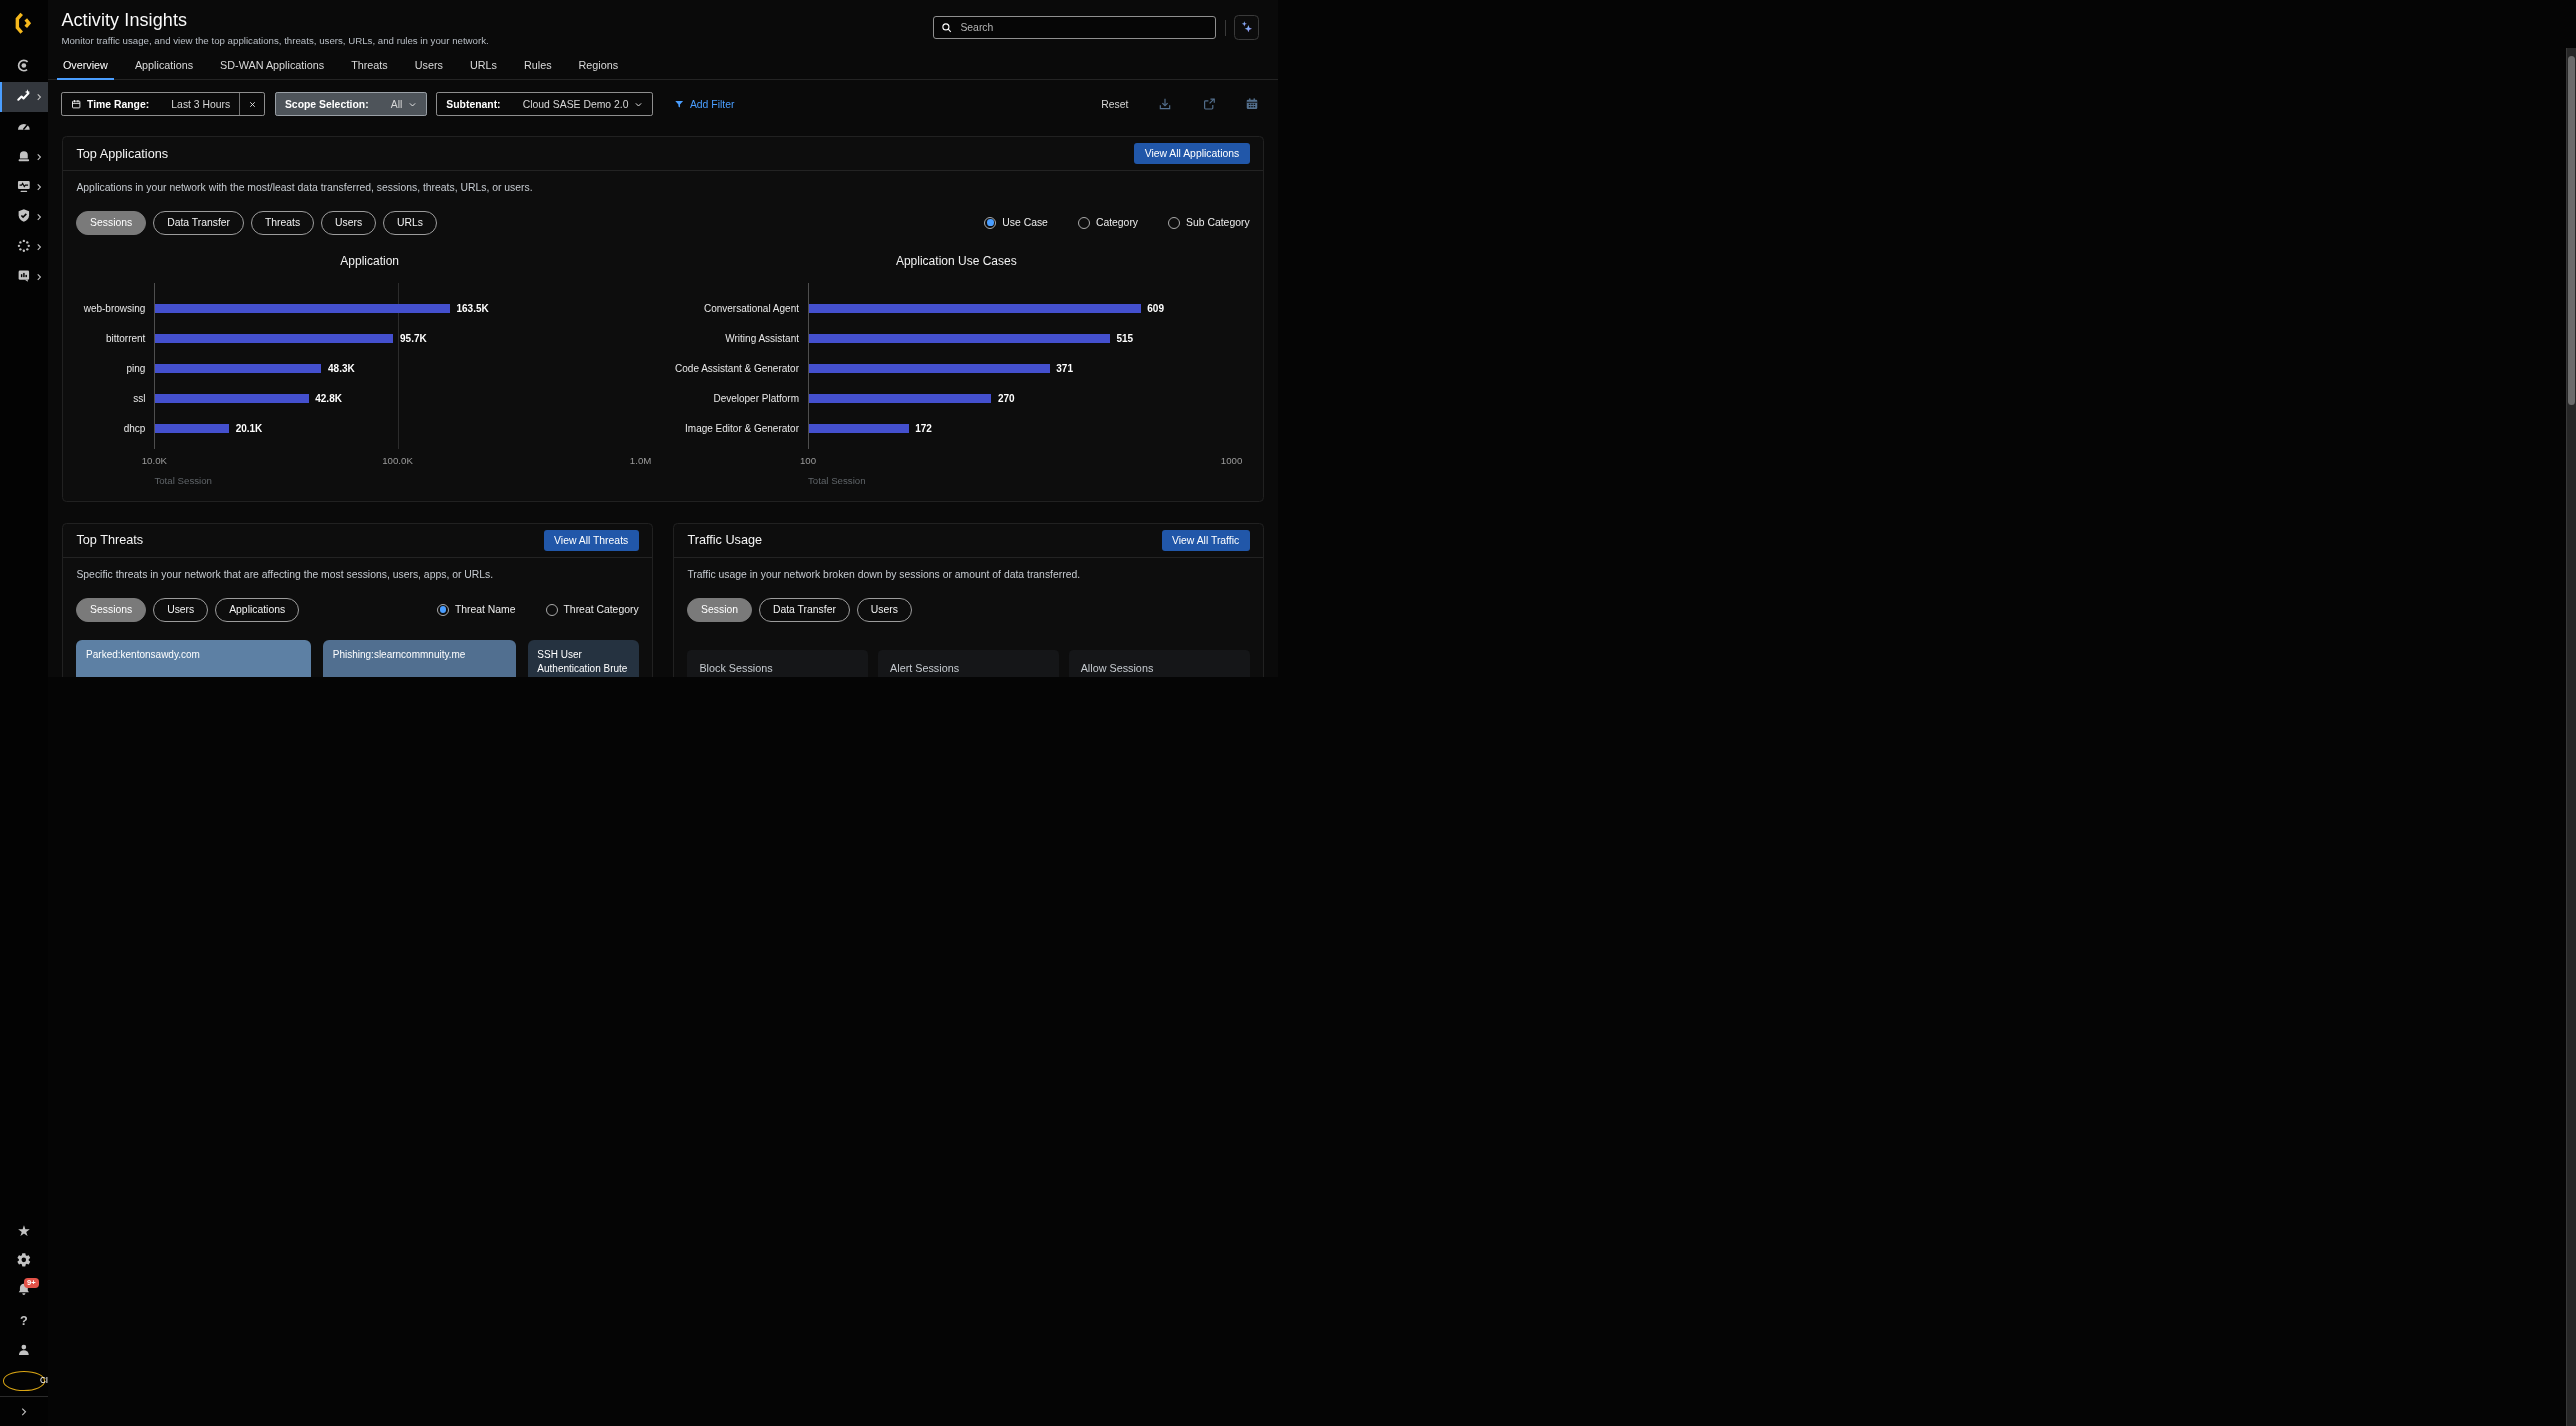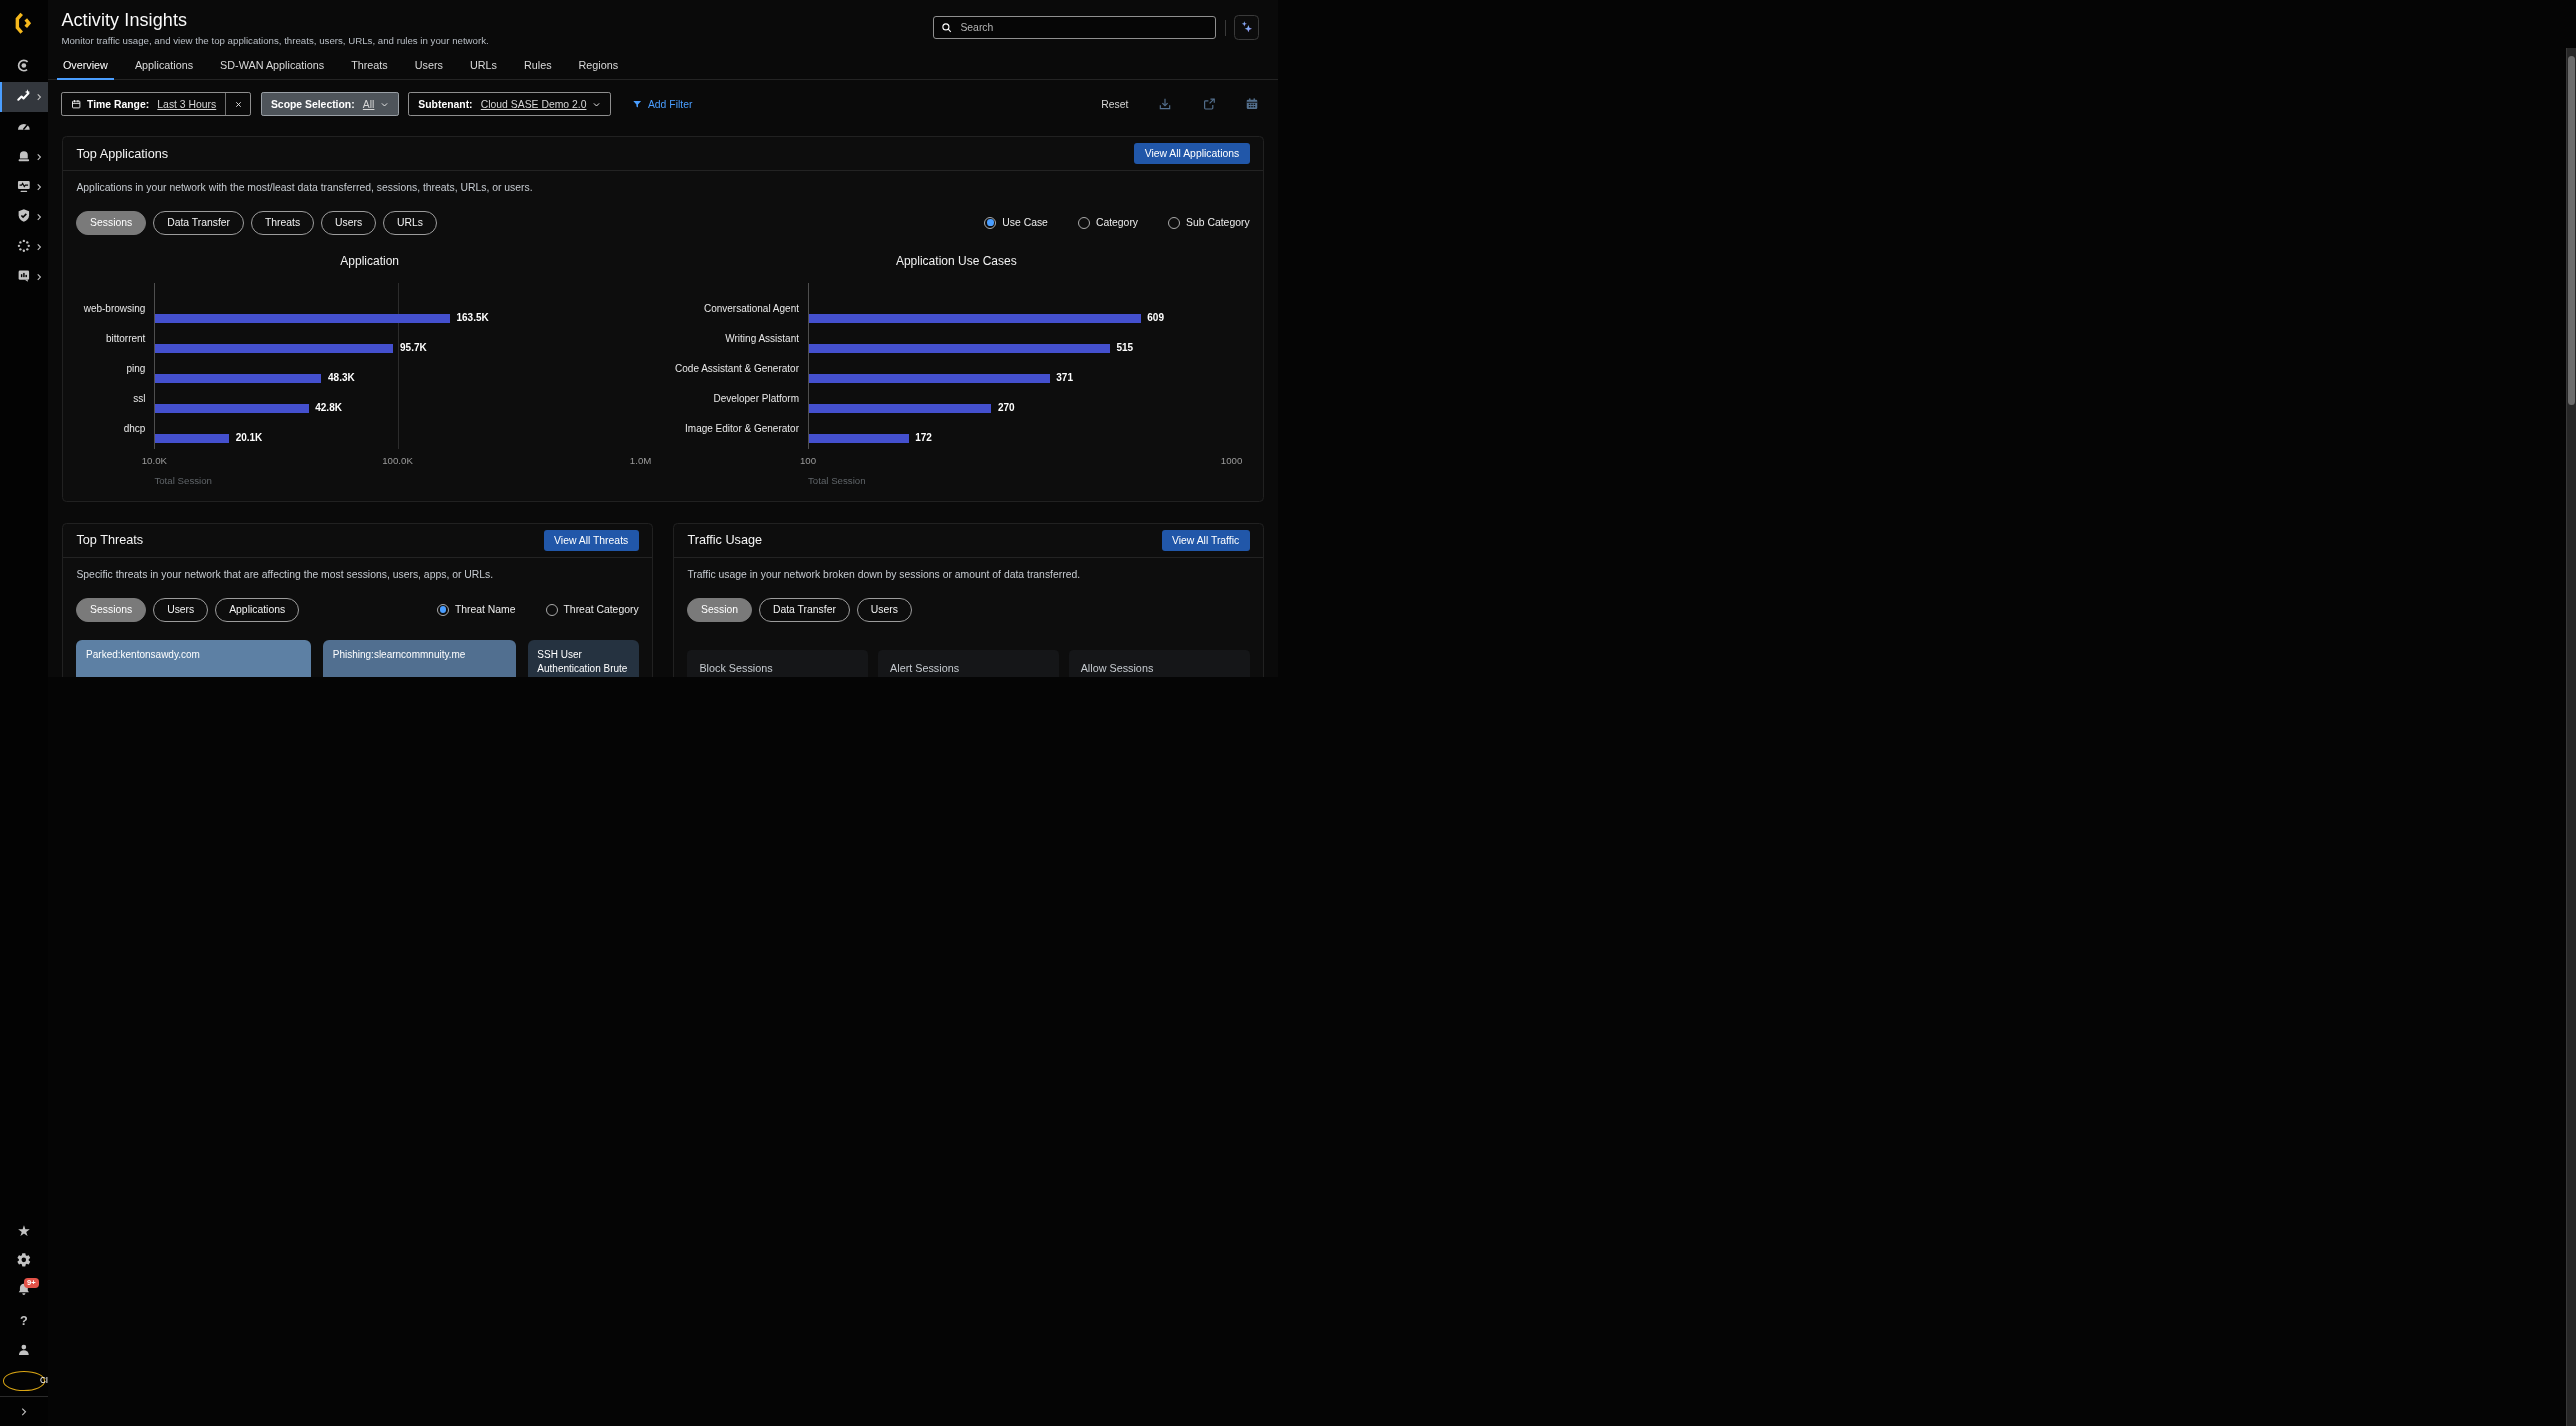--- a/index.html
+++ b/index.html
@@ -49,21 +49,21 @@
   .tab{padding:0 1.5px 8.2px;font-size:10.8px;color:#dadada;position:relative;cursor:pointer;white-space:nowrap;}
   .tab.active{color:#fff;}
   .tab.active::after{content:"";position:absolute;left:-4.5px;right:-4.5px;bottom:-0.7px;height:2.2px;background:#4a9eff;}
 
   .filterbar{display:flex;align-items:center;padding:12px 18.6px 9px 13.4px;gap:9.7px;}
   .fpill{height:24px;border:0.7px solid #8f8f8f;border-radius:2.2px;display:flex;align-items:stretch;
          font-size:10.4px;color:#ececec;background:transparent;cursor:pointer;}
   .fpill .seg{display:flex;align-items:center;gap:5.2px;padding:0 9px;}
   .fpill .xseg{border-left:0.7px solid #707070;padding:0 7.5px;display:flex;align-items:center;}
   .fpill b{font-weight:700;color:#fff;}
-  .fpill .val{color:#d7d7d7;margin-left:3px;text-decoration:underline;}
+  .fpill .val{color:#d7d7d7;margin-left:17px;}
   .fpill.gray{background:#4e545a;border-color:#9aa0a6;}
   .fpill svg{width:9px;height:9px;color:#e8e8e8;}
   .fpill .cal{width:10.4px;height:10.4px;color:#fff;}
   .add-filter{display:flex;align-items:center;gap:5.2px;color:#4a9eff;font-size:10.4px;margin-left:12px;cursor:pointer;}
   .add-filter svg{width:10.4px;height:10.4px;}
   .fspacer{flex:1;}
   .reset{color:#d6d6d6;font-size:10.4px;cursor:pointer;}
   .tool{width:14px;height:14px;color:#54708e;margin-left:20px;cursor:pointer;}
 
   .content{padding:10.4px 14px 0 14px;display:flex;flex-direction:column;gap:21px;}
@@ -89,21 +89,21 @@
   .charts{display:flex;margin-top:19.4px;}
   .chart{flex:1;min-width:0;}
   .chart-title{text-align:center;font-size:12px;color:#f2f2f2;margin-bottom:15px;}
   .chart-body{display:flex;}
   .ylabels{width:var(--lw);display:flex;flex-direction:column;padding-top:10.4px;}
   .ylabels div{height:30px;display:flex;align-items:center;justify-content:flex-end;
                padding-right:9px;font-size:10px;color:#e9e9e9;text-align:right;line-height:1.1;}
   .plot{flex:1;position:relative;border-left:0.7px solid #4e4e4e;margin-right:var(--mr);
         padding:10.4px 0 6px;}
   .grid{position:absolute;top:0;bottom:0;width:0.7px;background:#2c2c2c;}
-  .prow{height:30px;display:flex;align-items:flex-end;position:relative;}
+  .prow{height:30px;display:flex;align-items:center;position:relative;}
   .bar{height:9.7px;background:#4450ce;}
   .bval{font-size:10px;font-weight:700;color:#fff;margin-left:6.7px;white-space:nowrap;}
   .xaxis{margin-left:var(--lw);margin-right:var(--mr);position:relative;height:12.7px;margin-top:5.2px;
          font-size:9.7px;color:#9a9a9a;}
   .xaxis span{position:absolute;transform:translateX(-50%);white-space:nowrap;}
   .caption{margin-left:var(--lw);margin-right:var(--mr);font-size:9.7px;
            color:#5f6468;margin-top:7.5px;}
 
   
   .row2{display:flex;gap:20px;}

